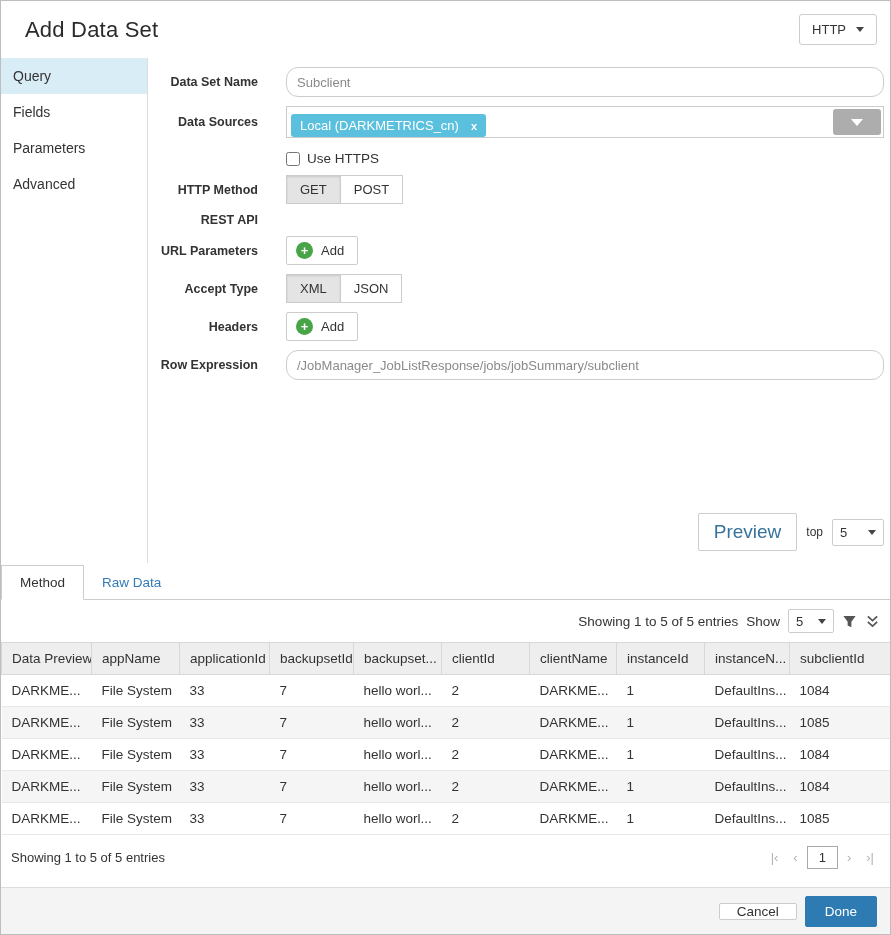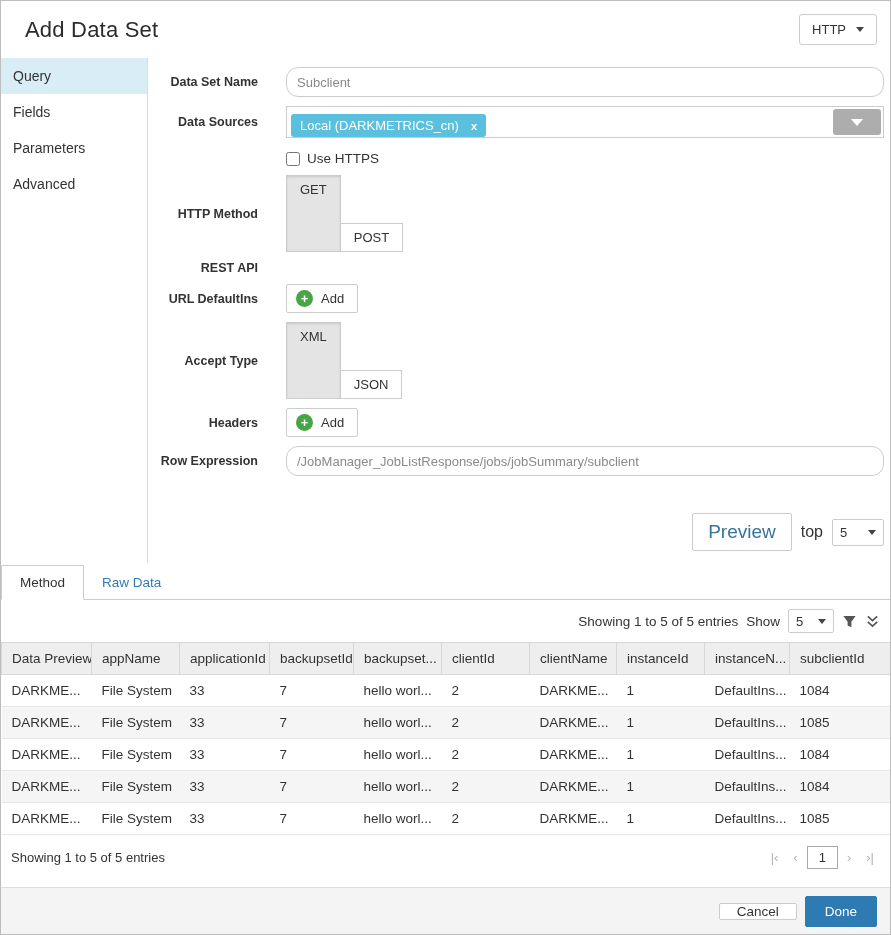--- a/index.html
+++ b/index.html
@@ -37,31 +37,31 @@
   .tag .rm { font-size:11px; font-weight:bold; cursor:pointer; }
   .ds-dd { position:absolute; top:2px; right:2px; bottom:2px; width:48px; background:#adadad; border-radius:3px;
            display:flex; align-items:center; justify-content:center; cursor:pointer; }
   .ds-dd .caret { border-left-width:6px; border-right-width:6px; border-top:7px solid #fff; }
 
   .chk-row { margin-left:138px; display:flex; align-items:center; gap:7px; font-size:13.5px; color:#333; margin-bottom:9px; }
   .chk-row input { width:14px; height:14px; }
 
   .seg { display:inline-flex; }
   .seg .opt { border:1px solid #ccc; background:#fff; font-size:13px; color:#333; padding:6px 13px; cursor:pointer; }
-  .seg .opt + .opt { border-left:none;margin-top:48px; }
+  .seg .opt + .opt { border-left:none; }
   .seg .opt.sel { background:#e4e4e4; box-shadow:inset 0 1px 2px rgba(0,0,0,.12); }
 
   .add-btn { display:inline-flex; align-items:center; gap:8px; border:1px solid #ccc; border-radius:2px;
              background:#fff; padding:5px 13px 5px 9px; font-size:13px; color:#333; cursor:pointer; }
   .plus { width:17px; height:17px; border-radius:50%; background:#47a447; color:#fff; font-size:13px; font-weight:bold;
           display:flex; align-items:center; justify-content:center; line-height:1; }
 
   .preview-row { position:absolute; right:6px; bottom:12px; display:flex; align-items:center; gap:9px; }
   .preview-btn { border:1px solid #ccc; border-radius:2px; background:#fff; padding:7px 15px; font-size:19px; color:#38739b; cursor:pointer; }
-  .top-lbl { font-size:16px; color:#333; }
+  .top-lbl { font-size:12px; color:#333; }
   .select-box { border:1px solid #ccc; border-radius:2px; background:#fff; height:27px; display:flex; align-items:center;
                 justify-content:space-between; padding:0 7px; font-size:13px; color:#333; cursor:pointer; }
   .select-box.w52 { width:52px; }
   .select-box.w46 { width:46px; height:24px; }
 
   
   .tabbar { height:37px; border-bottom:1px solid #ccc; display:flex; align-items:flex-end; padding-left:0; flex-shrink:0; }
   .tab { padding:9px 18px; font-size:13.5px; cursor:pointer; }
   .tab.active { border:1px solid #ccc; border-bottom:1px solid #fff; margin-bottom:-1px; background:#fff; color:#333; }
   .tab.link { color:#337ab7; }
@@ -149,21 +149,21 @@
             <span class="opt">POST</span>
           </span>
         </div>
       </div>
 
       <div class="frow">
         <div class="flabel">REST API</div>
       </div>
 
       <div class="frow">
-        <div class="flabel">URL DefaultIns</div>
+        <div class="flabel">URL Parameters</div>
         <div class="fctrl">
           <span class="add-btn">
             <span class="plus">+</span>
             <span>Add</span>
           </span>
         </div>
       </div>
 
       <div class="frow">
         <div class="flabel">Accept Type</div>

